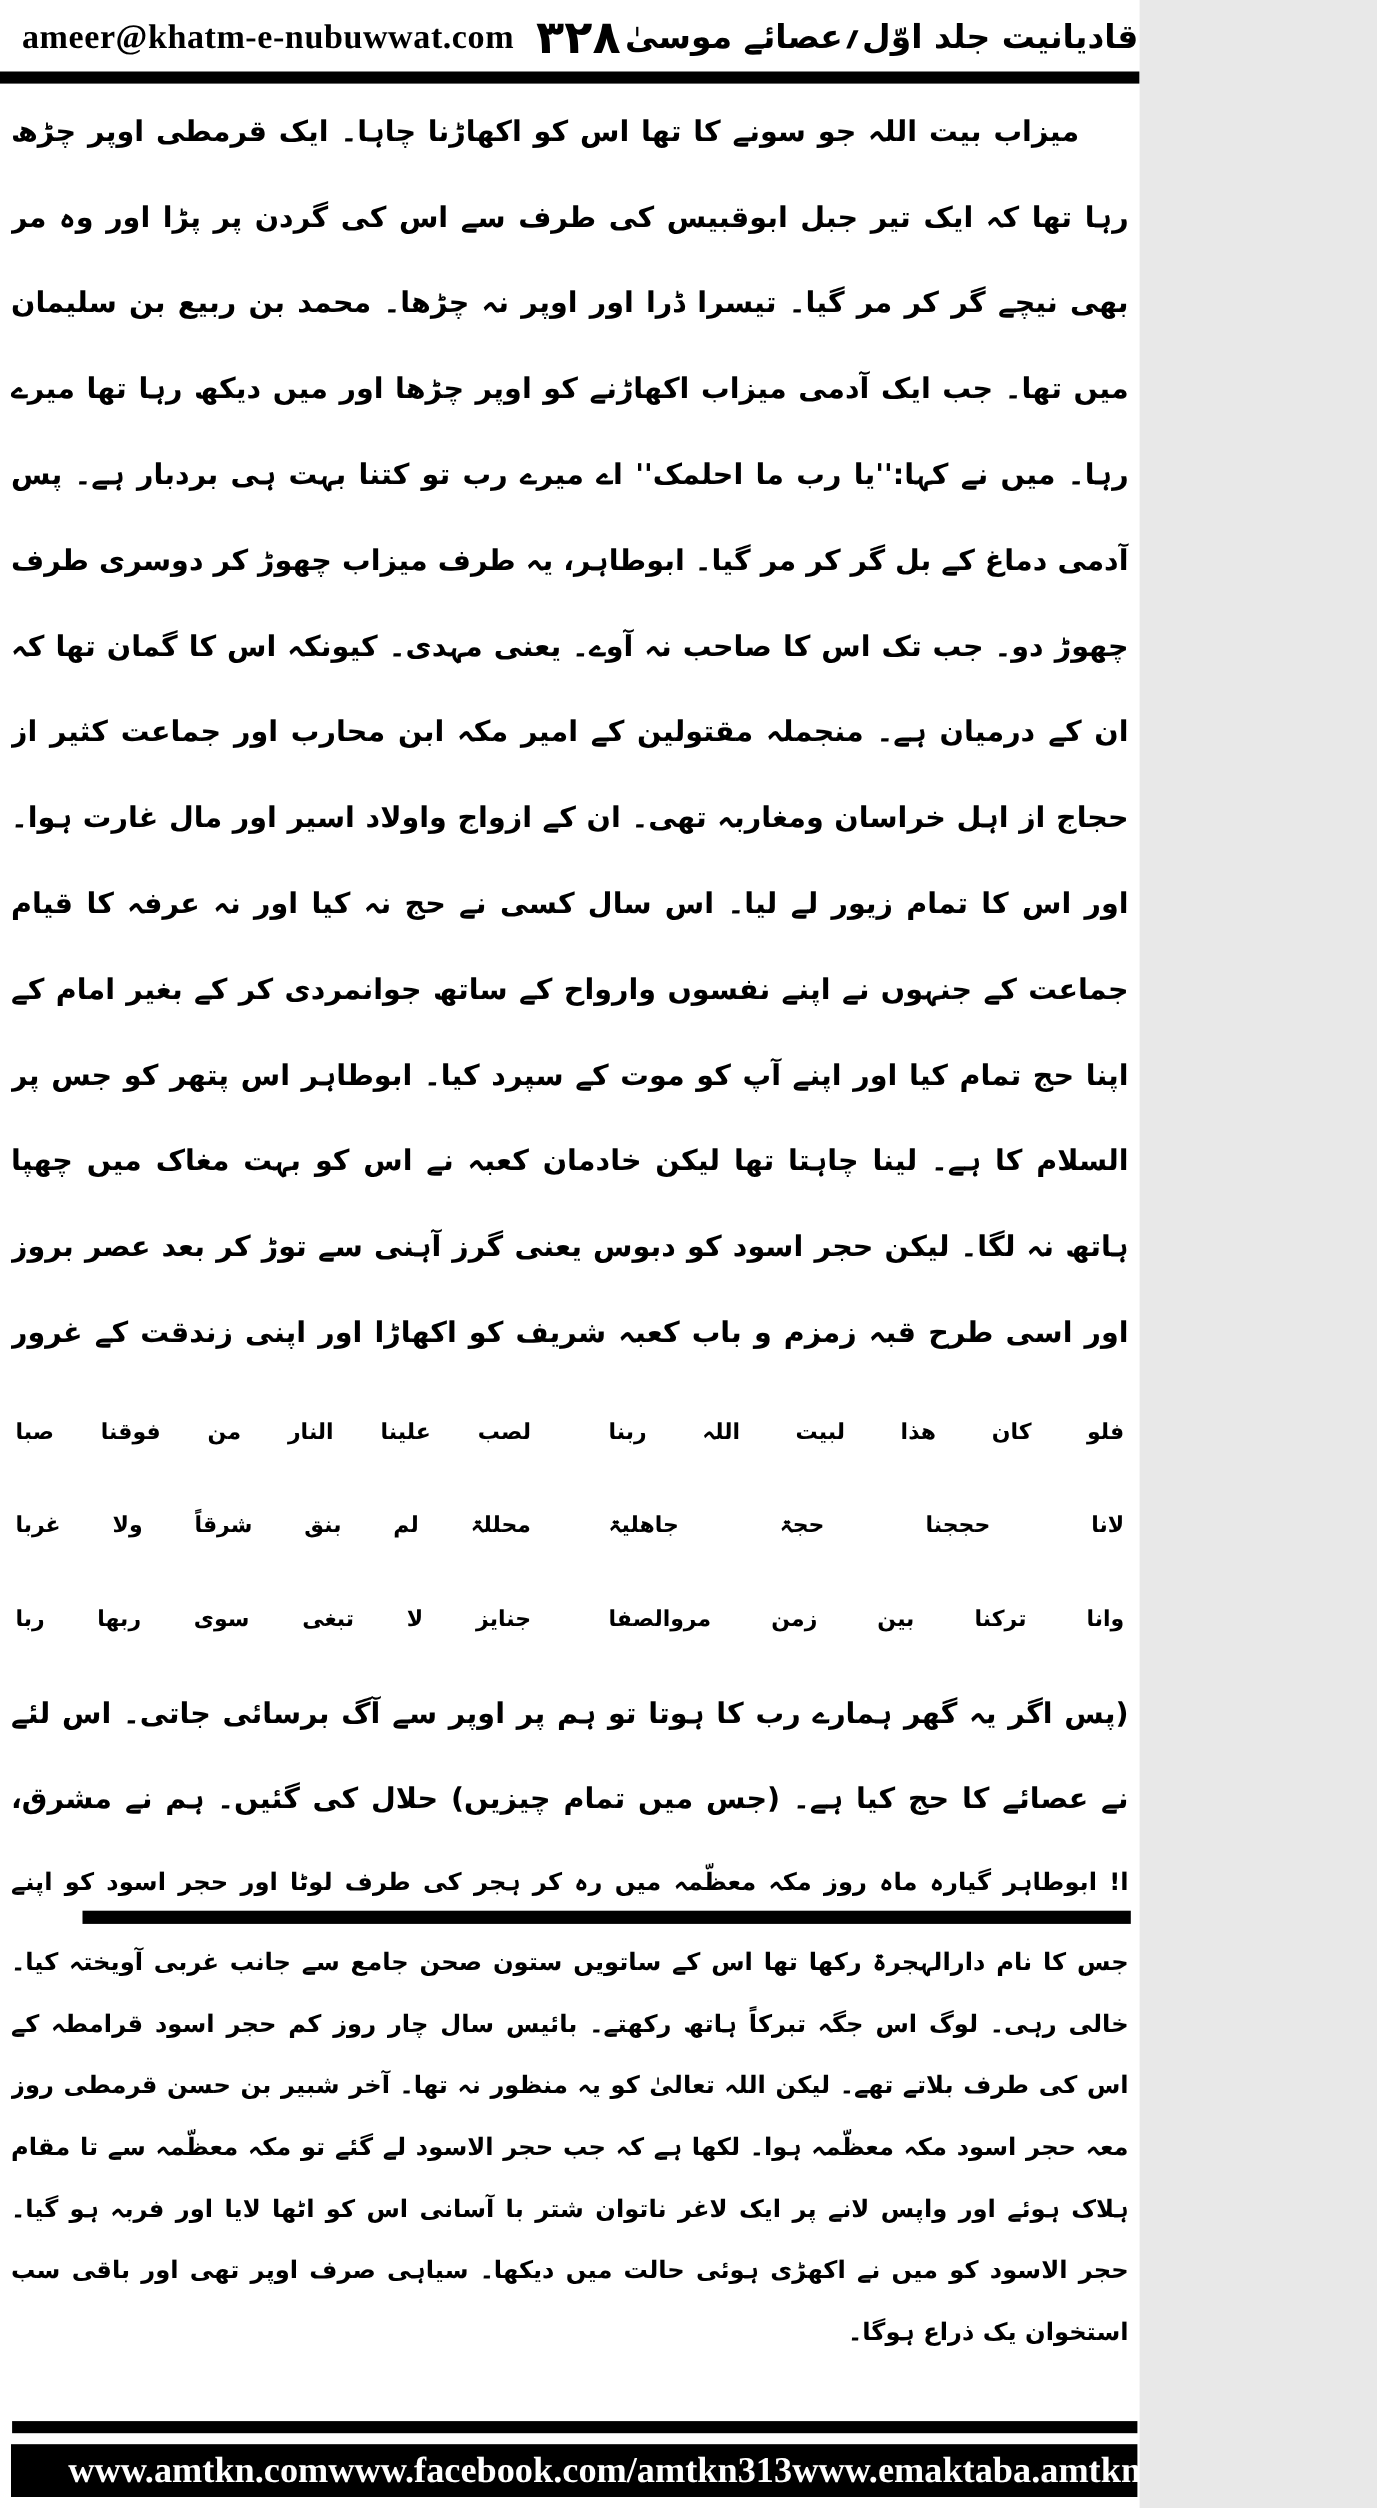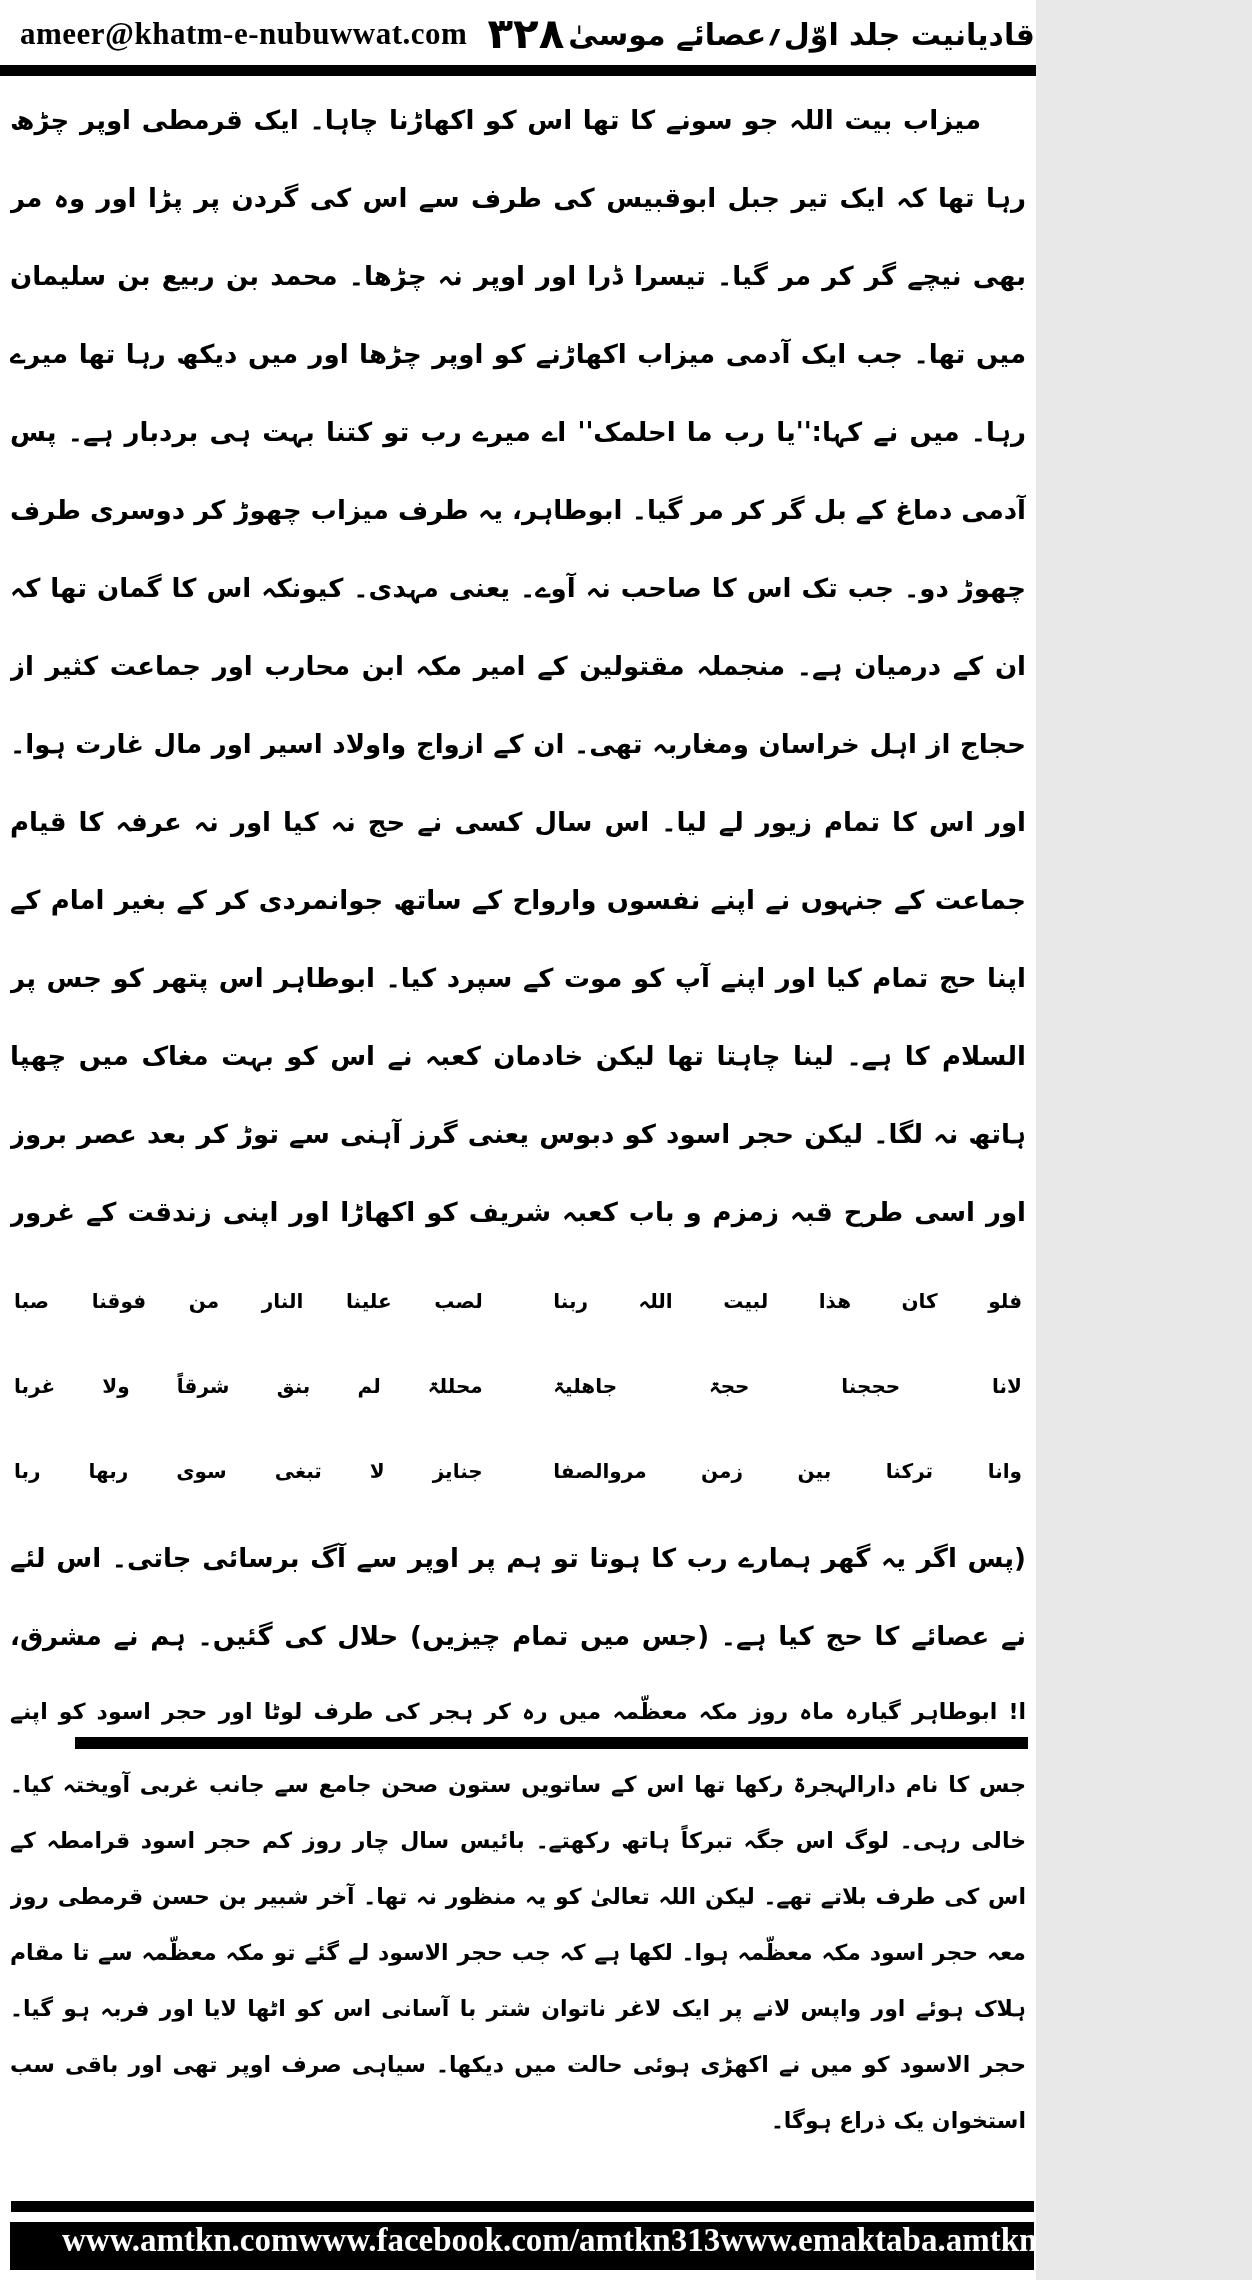--- a/index.html
+++ b/index.html
@@ -65,21 +65,21 @@
     font-size:22px;font-weight:bold;
     line-height:56px;height:56px;overflow:hidden;
     text-align:justify;text-align-last:justify;
   }
   .fline.end{text-align-last:right;}
   
   .footer{position:absolute;left:0;right:0;bottom:10px;}
   .footer-thinbar{height:11px;background:#000;margin:0 2px 10px 11px;}
   .footer-urlbar{
     height:48px;background:#000;margin:0 2px 0 10px;
-    display:flex;align-items:flex-start;justify-content:space-between;
+    display:flex;align-items:center;justify-content:space-between;
     padding:0 22px 0 52px;box-sizing:border-box;
   }
   .footer-url{
     color:#fff;font-family:"Liberation Serif",serif;
     font-weight:bold;font-size:33px;white-space:nowrap;
   }
 </style>
 </head>
 <body>
 

